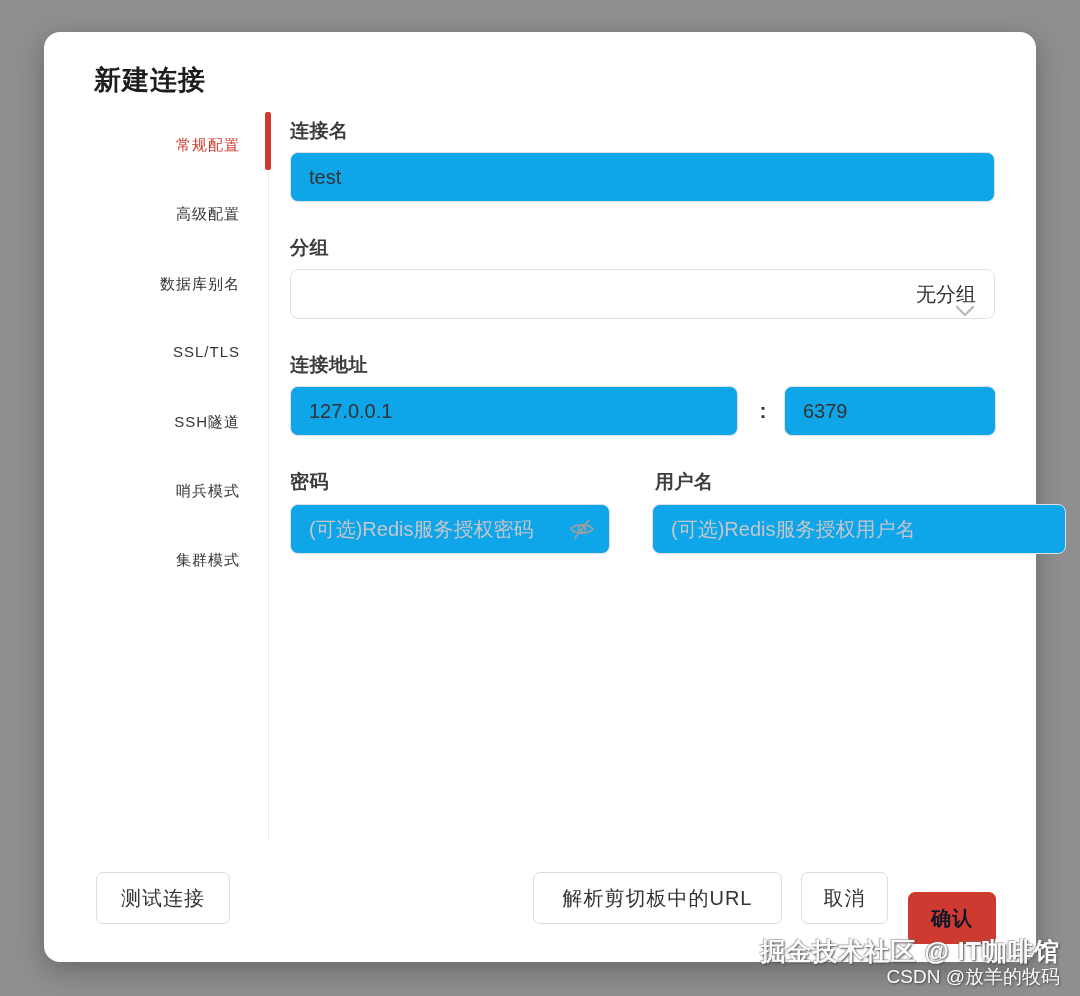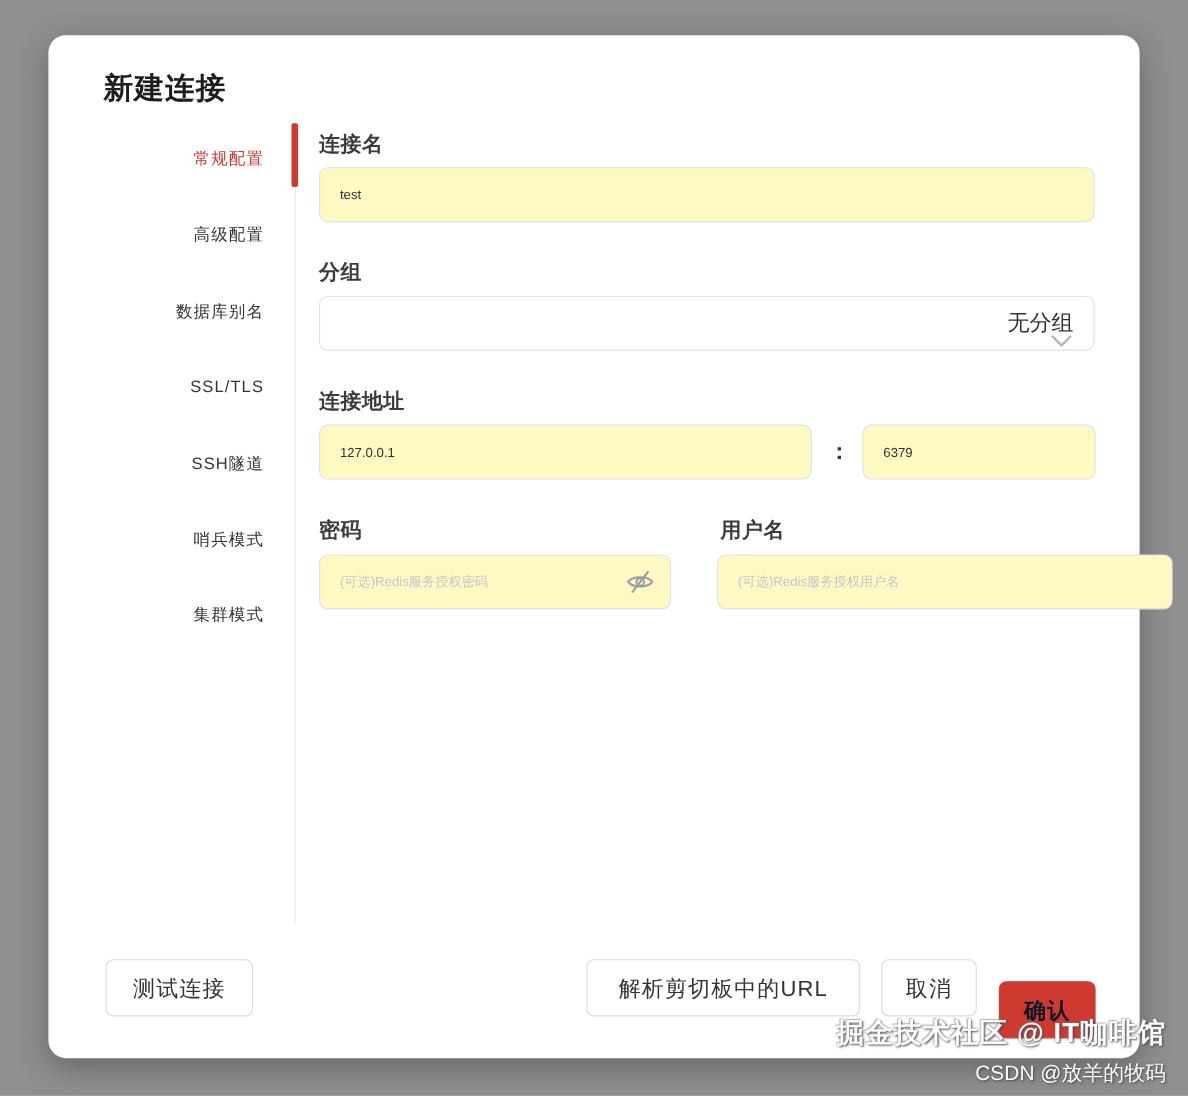--- a/index.html
+++ b/index.html
@@ -57,22 +57,22 @@
     font-size: 19px;
     font-weight: 600;
     color: #3c3c3e;
     letter-spacing: 0.5px;
   }
   .text-input {
     position: absolute;
     height: 50px;
     border: 1px solid #e0e0e3;
     border-radius: 8px;
-    background: #fef9c3;
-    font-size: 12px;
+    background: #0ea5e9;
+    font-size: 20px;
     color: #333333;
     padding: 0 18px;
     outline: none;
     font-family: "Liberation Sans", "DejaVu Sans", sans-serif;
   }
   .text-input::placeholder { color: #c6c6ca; opacity: 1; }
   .select-box {
     position: absolute;
     height: 50px;
     border: 1px solid #e0e0e3;
@@ -131,21 +131,21 @@
   .watermark {
     position: absolute;
     right: 20px; bottom: 8px;
     text-align: right;
     color: #fbfbfb;
     text-shadow: 1px 1px 2px rgba(70,70,70,0.95), -1px -1px 1px rgba(120,120,120,0.5);
     pointer-events: none;
     line-height: 1.1;
   }
   .watermark .wm1 { font-size: 25px; font-weight: 700; letter-spacing: 1px; }
-  .watermark .wm2 { font-size: 19px; font-weight: 400; margin-top: 14px; }
+  .watermark .wm2 { font-size: 19px; font-weight: 400; margin-top: 2px; }
 </style>
 </head>
 <body>
 
 <div class="dialog">
 
   <div class="dialog-title">新建连接</div>
 
   <div class="tab active" style="top:96px">常规配置</div>
   <div class="tab" style="top:165px">高级配置</div>

